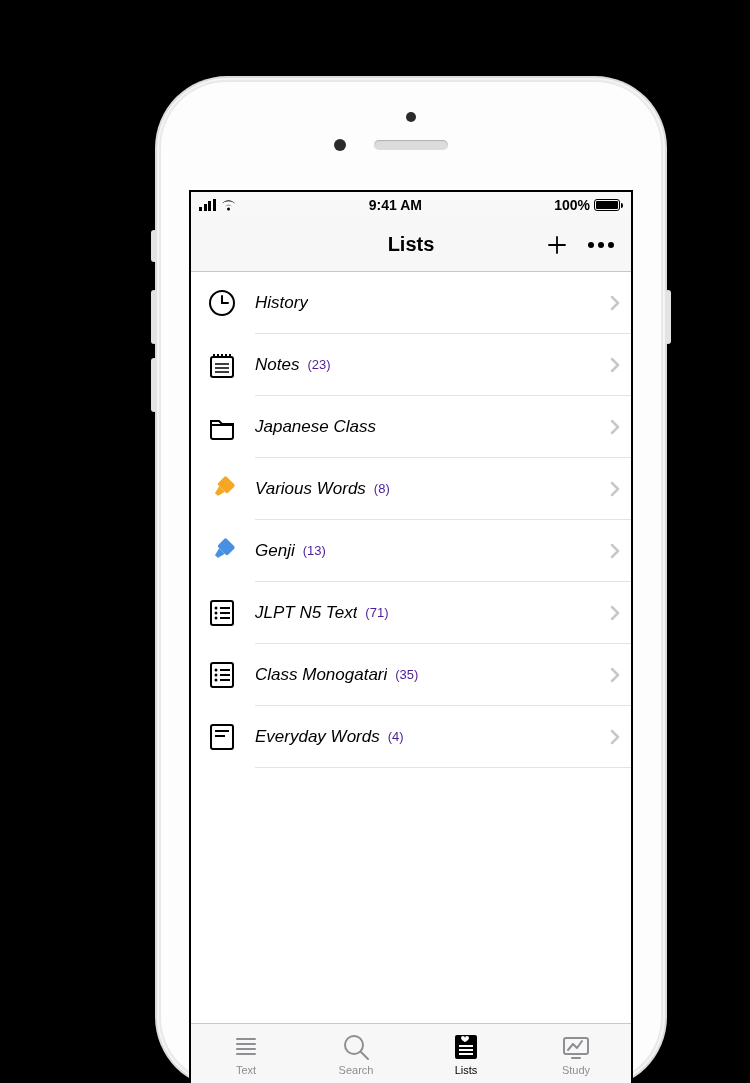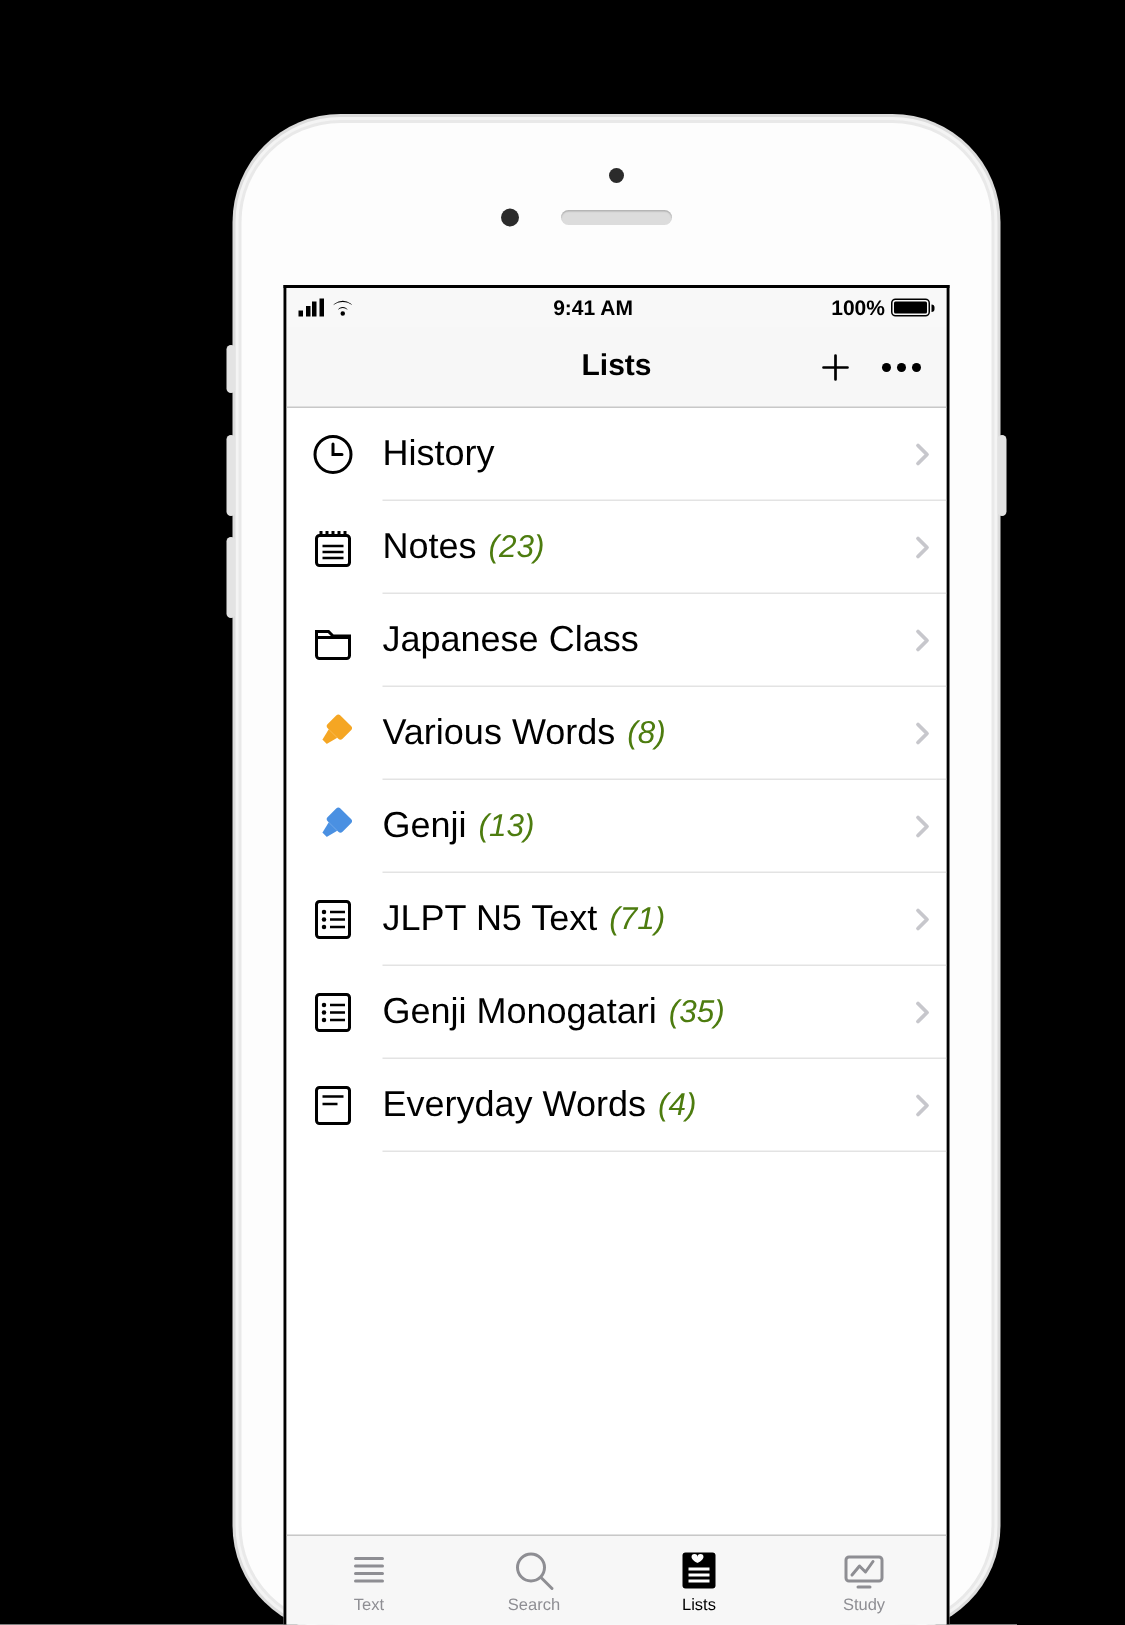--- a/index.html
+++ b/index.html
@@ -114,22 +114,22 @@
   .row-body {
     flex:1;
     height:100%;
     display:flex;
     align-items:center;
     border-bottom:1px solid #e3e3e3;
     margin-left:16px;
     padding-right:10px;
     min-width:0;
   }
-  .row-label { font-size:24px; color:#000; white-space:nowrap; overflow:hidden; text-overflow:ellipsis; }
-  .row-count { font-size:21px; color:#4d7c0f; margin-left:8px;font-style:italic; }
+  .row-label { font-size:17px; color:#000; white-space:nowrap; overflow:hidden; text-overflow:ellipsis;font-style:italic; }
+  .row-count { font-size:13px; color:#4c1d95; margin-left:8px; }
   .chevron { margin-left:auto; color:#c7c7cc; }
   .chevron svg { display:block; }
 
   
   .tab-bar {
     height:60px;
     background:#f7f7f7;
     border-top:1px solid #c8c8c8;
     display:flex;
   }
@@ -318,21 +318,21 @@
           <div class="row-icon">
             <svg width="30" height="30" viewBox="0 0 30 30">
               <rect x="4" y="3" width="22" height="24" rx="2" fill="none" stroke="#000" stroke-width="2"></rect>
               <circle cx="9" cy="10" r="1.5" fill="#000"></circle>
               <circle cx="9" cy="15" r="1.5" fill="#000"></circle>
               <circle cx="9" cy="20" r="1.5" fill="#000"></circle>
               <path d="M13 10h10M13 15h10M13 20h10" stroke="#000" stroke-width="1.8"></path>
             </svg>
           </div>
           <div class="row-body">
-            <span class="row-label">Genji Monogatari</span>
+            <span class="row-label">Class Monogatari</span>
             <span class="row-count">(35)</span>
             <span class="chevron">
               <svg width="12" height="18" viewBox="0 0 12 18">
                 <path d="M3 3l6 6-6 6" fill="none" stroke="#c7c7cc" stroke-width="2.5" stroke-linecap="round" stroke-linejoin="round"></path>
               </svg>
             </span>
           </div>
         </div>
         <div class="row">
           <div class="row-icon">

